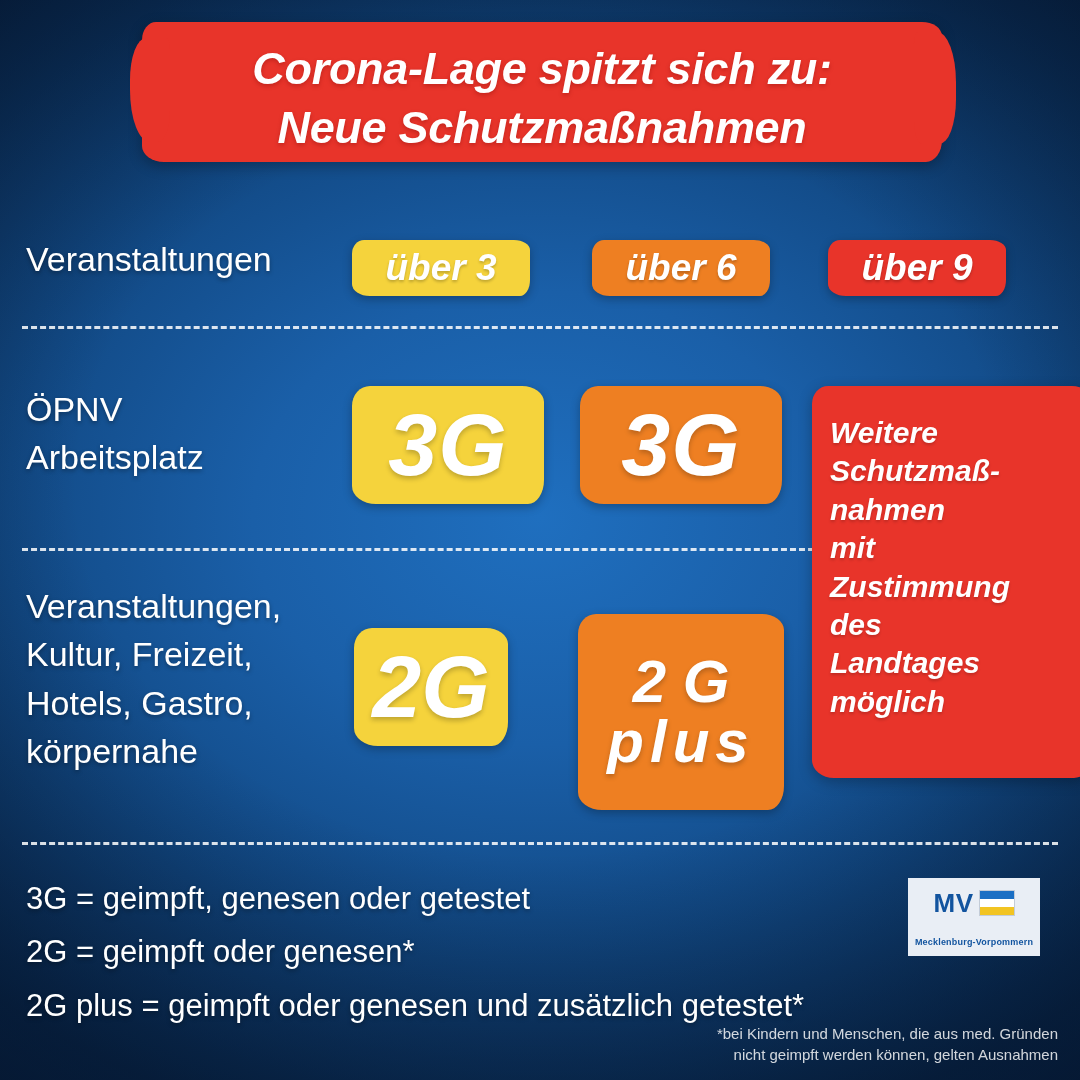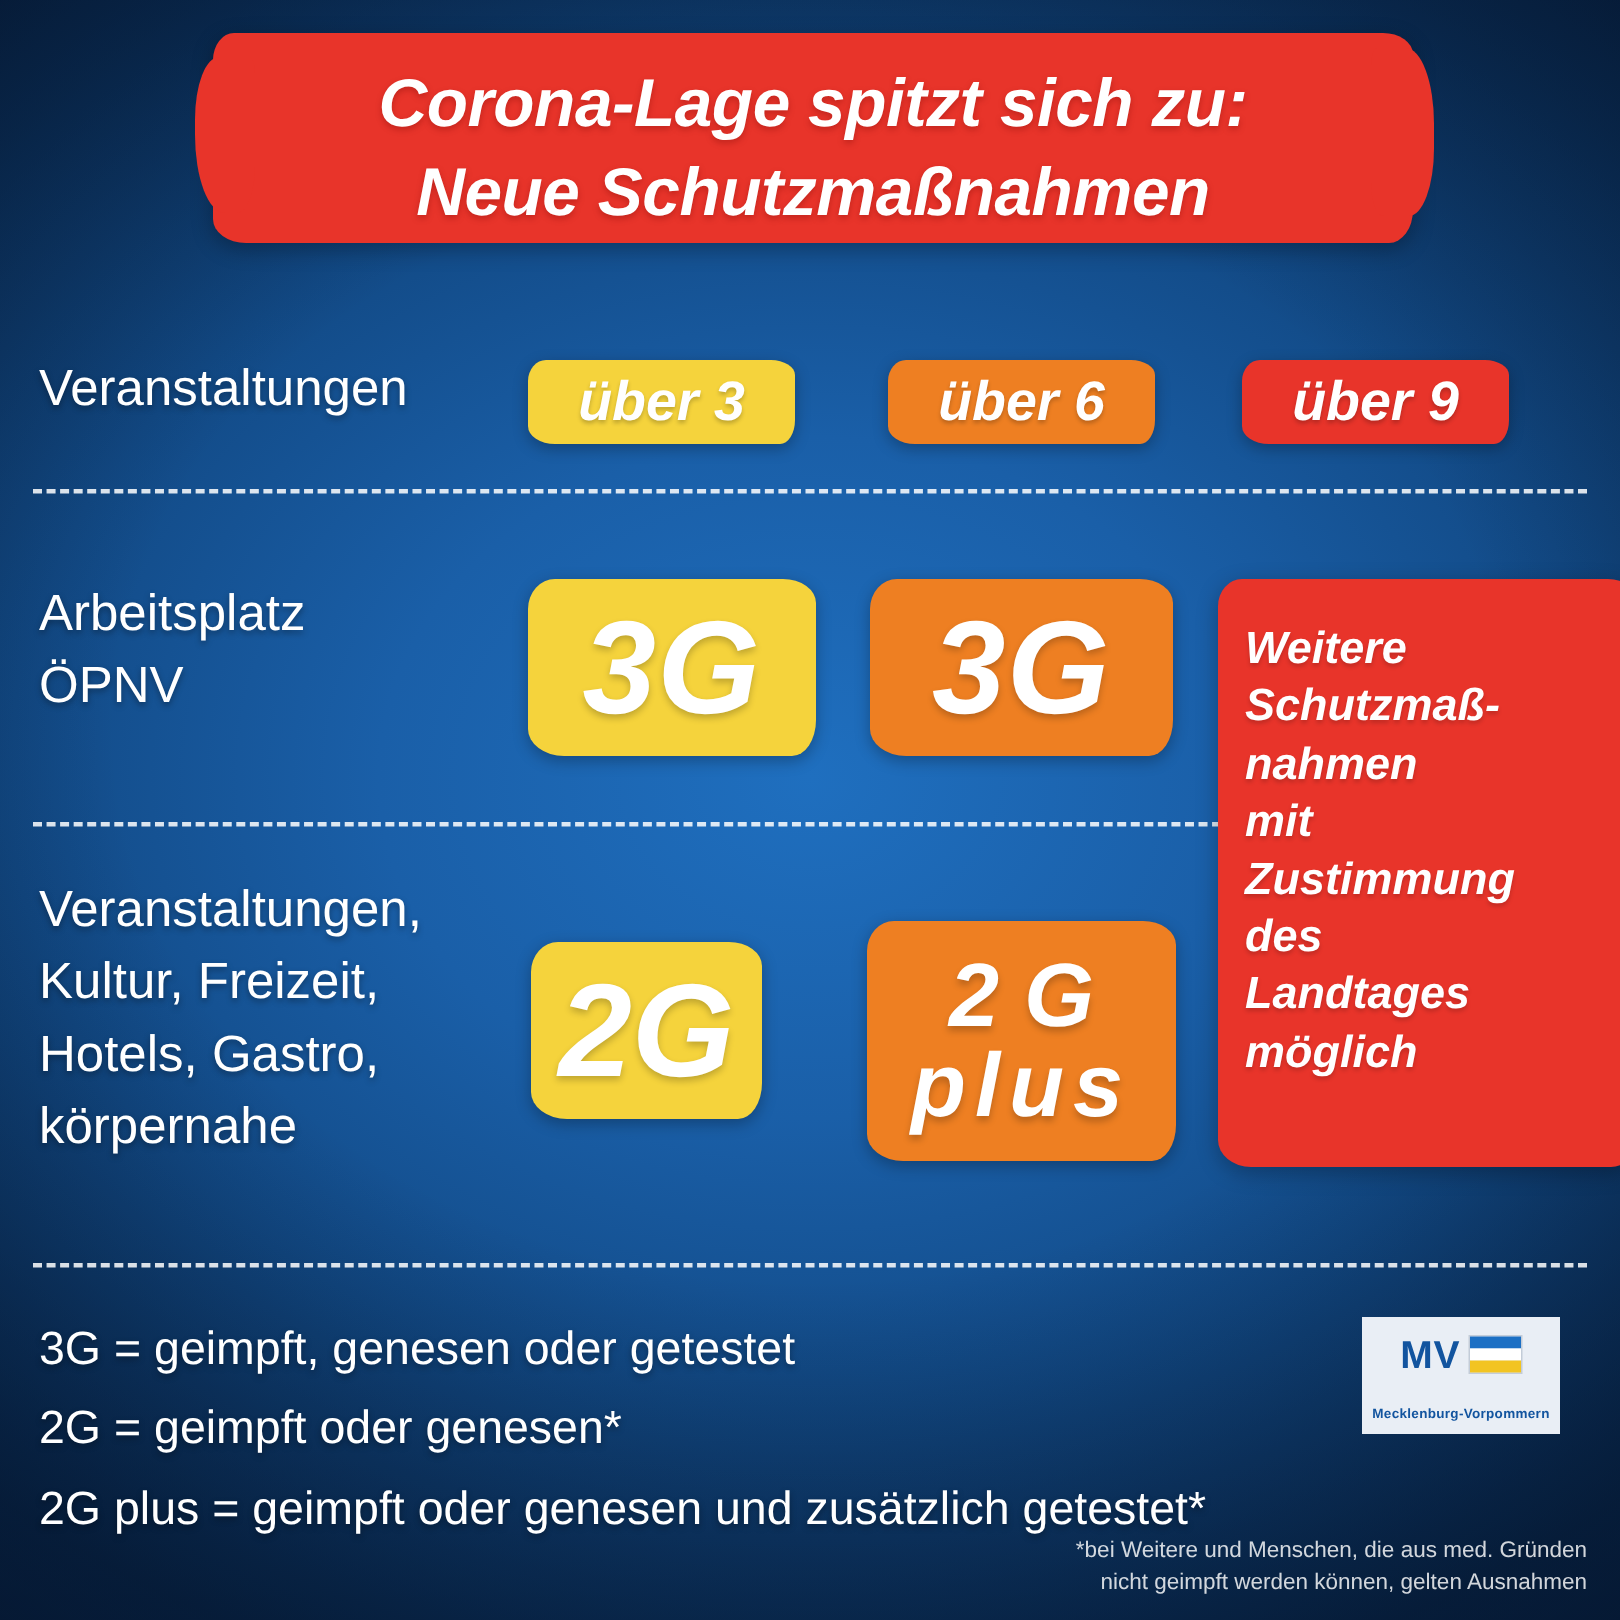--- a/index.html
+++ b/index.html
@@ -141,21 +141,21 @@
     letter-spacing: 1px;
     text-shadow: 0 3px 5px rgba(0,0,0,0.22);
   }
   .badge-2g {
     height: 118px;
     border-radius: 18px 22px 16px 24px / 20px 16px 24px 18px;
     font-size: 88px;
     text-shadow: 0 3px 5px rgba(0,0,0,0.22);
   }
   .badge-2gplus {
-    height: 160px;
+    height: 196px;
     border-radius: 18px 22px 16px 24px / 20px 16px 24px 18px;
     font-size: 60px;
     line-height: 1.0;
     flex-direction: column;
     text-shadow: 0 3px 5px rgba(0,0,0,0.22);
   }
   .badge-2gplus .pl { letter-spacing: 6px; font-size: 60px; }
 
   
   .note-block {
@@ -260,22 +260,22 @@
 
     <div class="badge hosp-badge w1 b-yellow col1">über 3</div>
     <div class="badge hosp-badge w2 b-orange col2">über 6</div>
     <div class="badge hosp-badge w3 b-red col3">über 9</div>
   </div>
 
   <div class="divider layer" style="top:326px;"></div>
 
   <div class="row layer">
     <div class="row-label" style="top:385px;">
+      <div>ÖPNV</div>
       <div>Arbeitsplatz</div>
-      <div>ÖPNV</div>
     </div>
 
     <div class="badge big-badge b-yellow" style="left:352px; top:386px; width:192px;">3G</div>
     <div class="badge big-badge b-orange" style="left:580px; top:386px; width:202px;">3G</div>
   </div>
 
   <div class="divider layer" style="top:548px;"></div>
 
   <div class="row layer">
     <div class="row-label" style="top:582px;">
@@ -318,17 +318,17 @@
       <span class="logo-flag">
         <span class="f1"></span>
           <span class="f2"></span>
           <span class="f3"></span>
       </span>
     </div>
     <div class="logo-sub">Mecklenburg-Vorpommern</div>
   </div>
 
   <div class="footnote layer">
-    <div>*bei Weitere und Menschen, die aus med. Gründen</div>
+    <div>*bei Kindern und Menschen, die aus med. Gründen</div>
     <div>nicht geimpft werden können, gelten Ausnahmen</div>
   </div>
 
 </div>
 
 </body></html>

